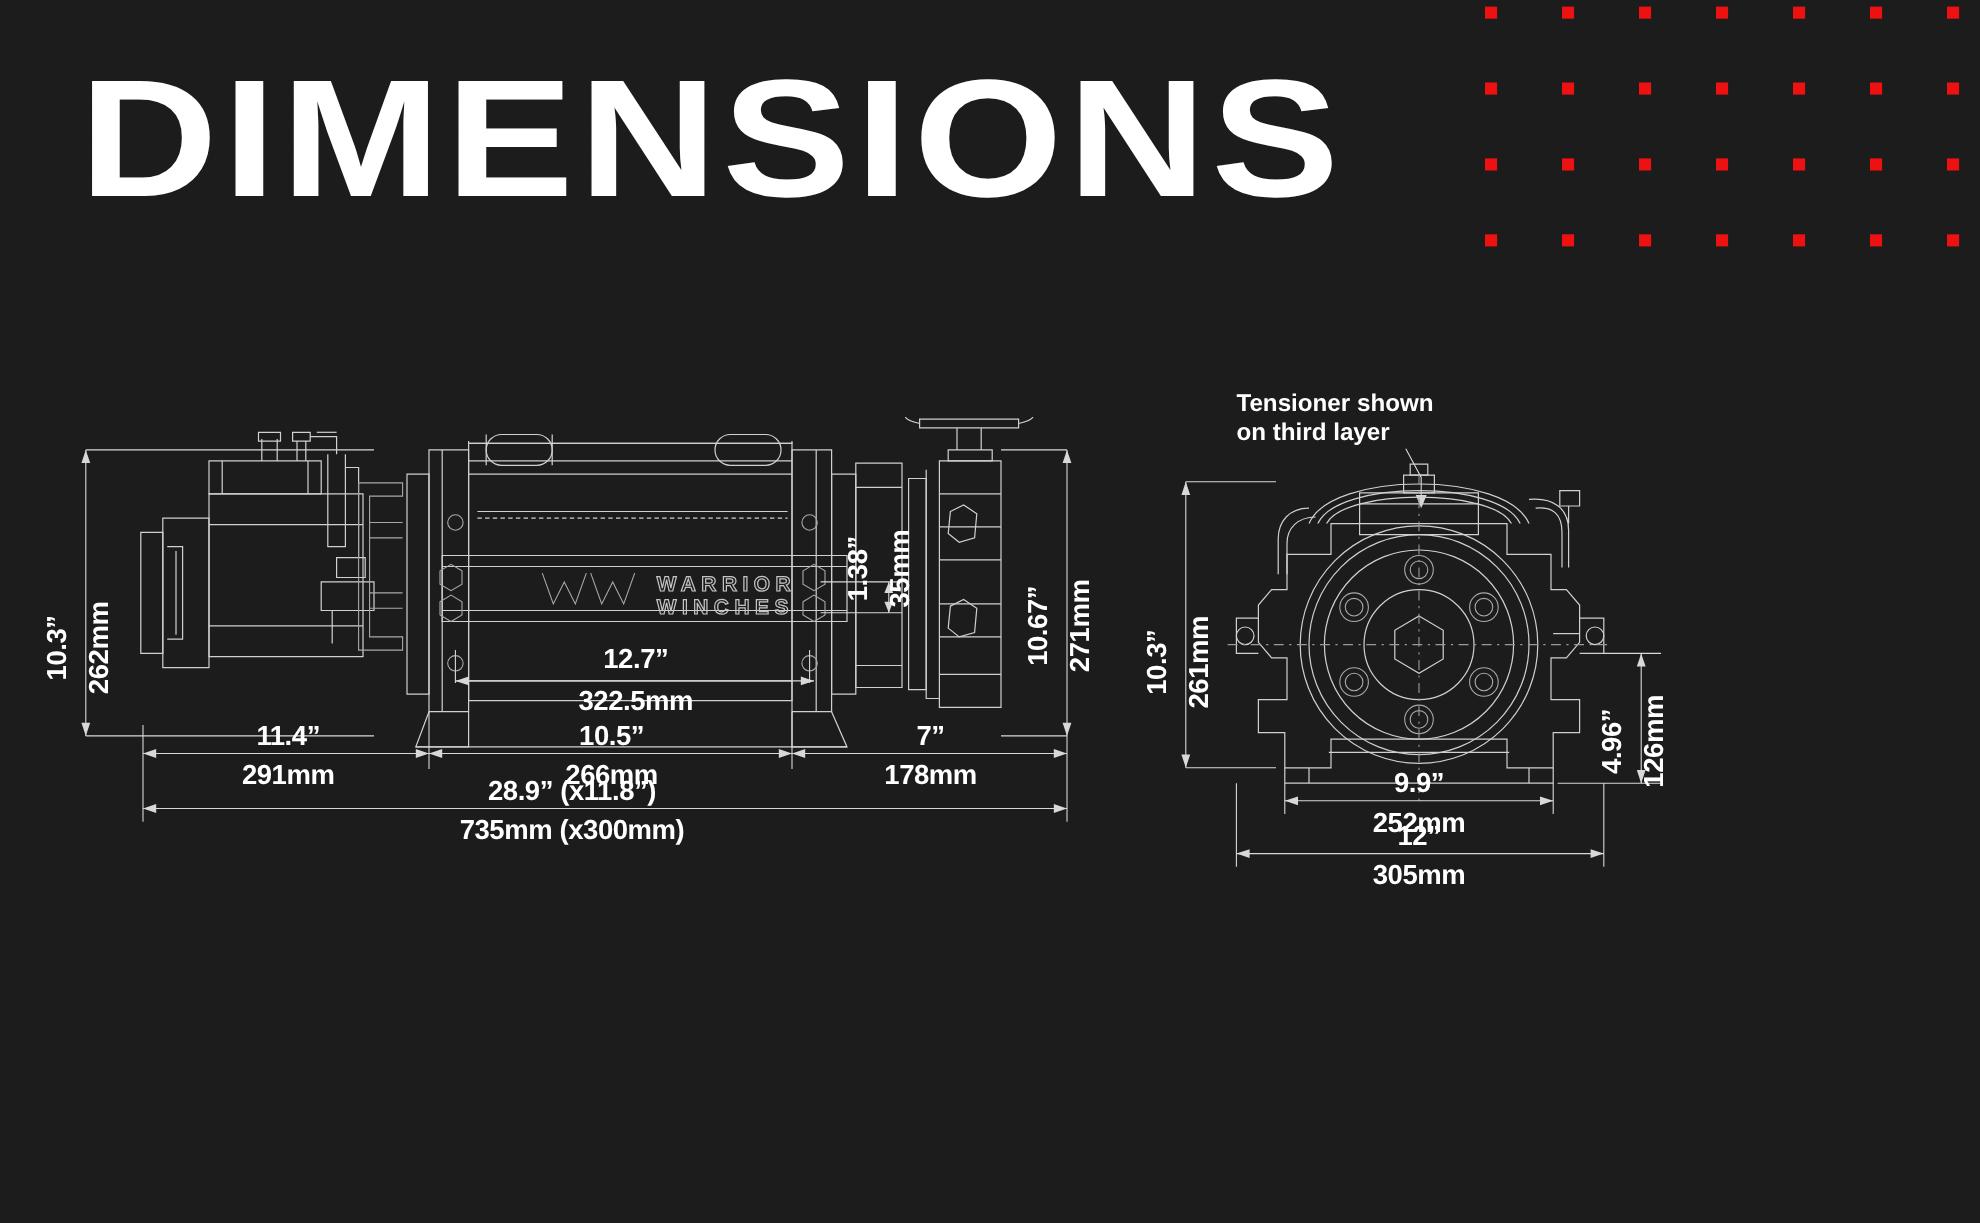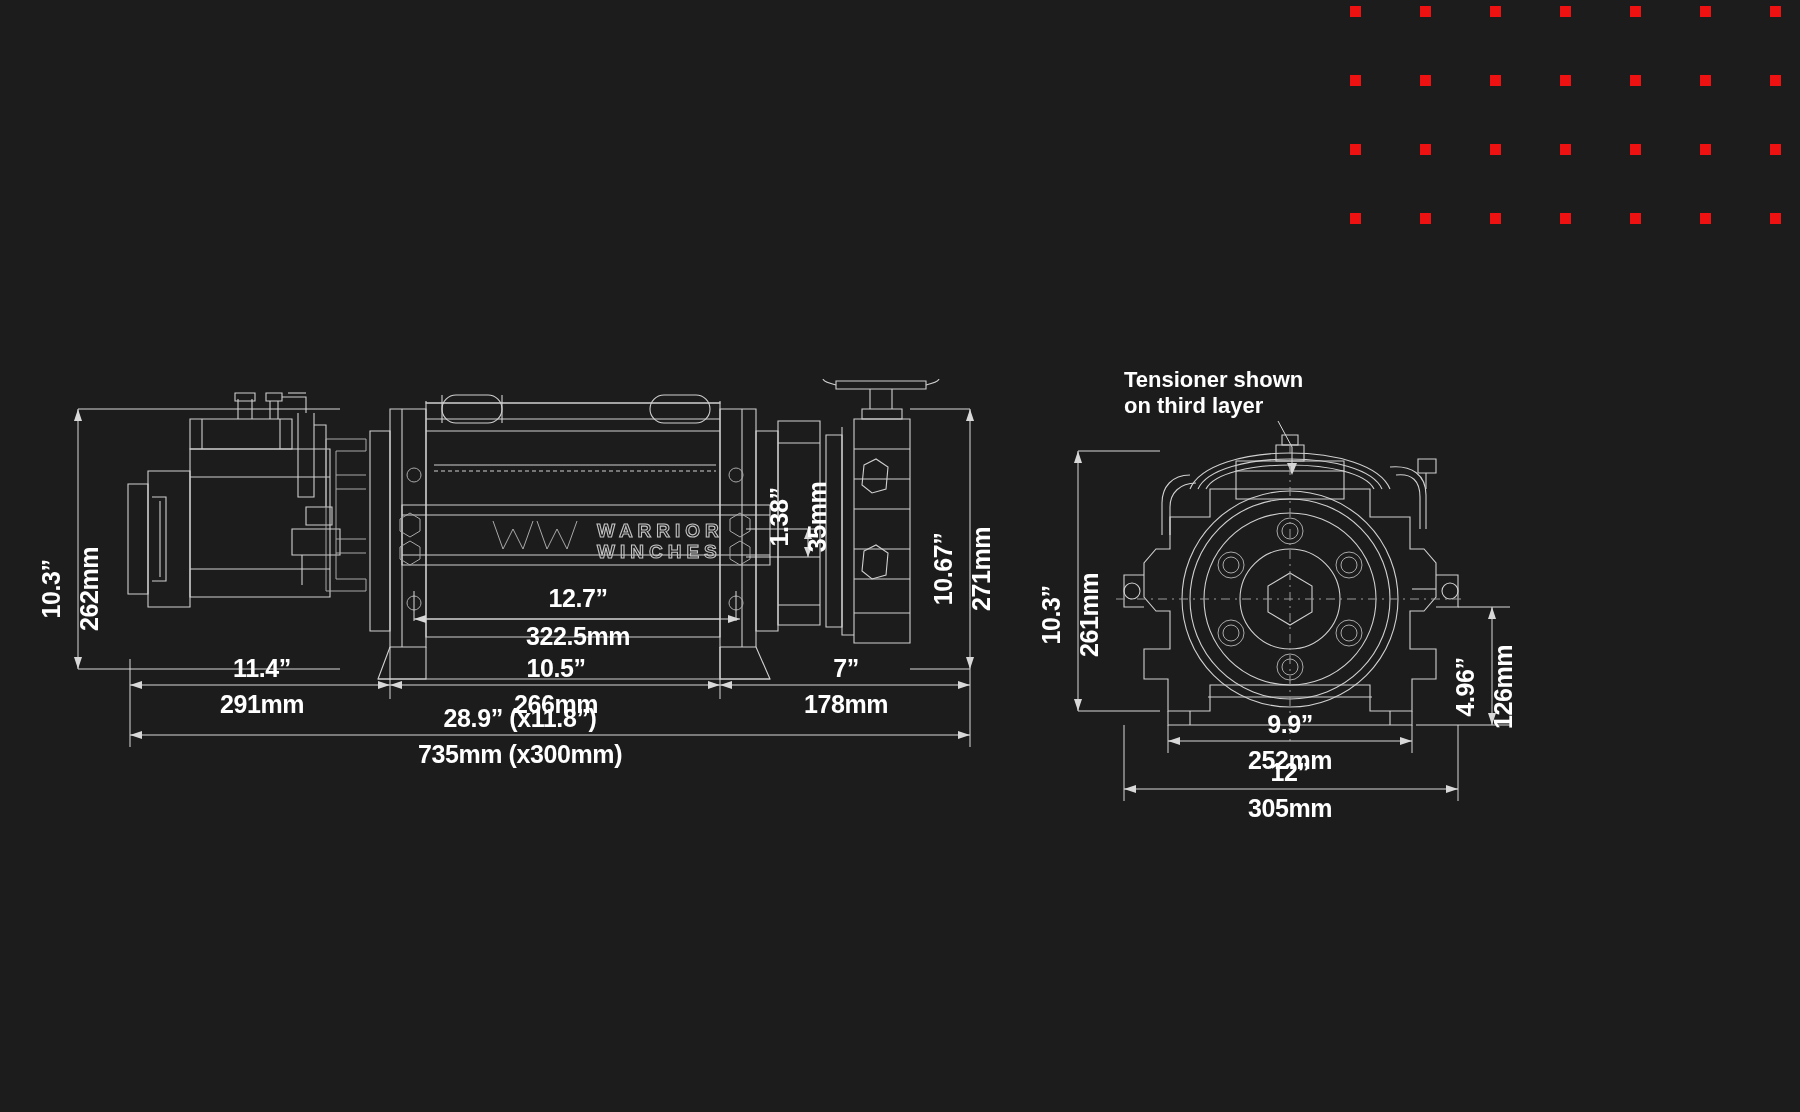--- a/index.html
+++ b/index.html
@@ -33,21 +33,21 @@
     position:absolute;
     left:72px;top:56px;
     height:140px;
     line-height:0;
   }
   #title svg{display:block;}
 
   
   .drawing{position:absolute;}
   #left-drawing{left:30px;top:379px;}
-  #right-drawing{left:1040px;top:349px;}
+  #right-drawing{left:1040px;top:336px;}
 
   
   .dimtxt{
     fill:#ffffff;
     font-family:"Liberation Sans","DejaVu Sans",sans-serif;
     font-weight:bold;
     font-size:25px;
     letter-spacing:-0.4px;
   }
   .note{
@@ -91,20 +91,25 @@
       <div class="dot" style="left: 70px; top: 144px; width: 11px; height: 11px; background: rgb(238, 17, 17);"></div>
       <div class="dot" style="left: 490px; top: 213px; width: 11px; height: 11px; background: rgb(238, 17, 17);"></div>
       <div class="dot" style="left: 420px; top: 213px; width: 11px; height: 11px; background: rgb(238, 17, 17);"></div>
       <div class="dot" style="left: 350px; top: 213px; width: 11px; height: 11px; background: rgb(238, 17, 17);"></div>
       <div class="dot" style="left: 280px; top: 213px; width: 11px; height: 11px; background: rgb(238, 17, 17);"></div>
       <div class="dot" style="left: 210px; top: 213px; width: 11px; height: 11px; background: rgb(238, 17, 17);"></div>
       <div class="dot" style="left: 140px; top: 213px; width: 11px; height: 11px; background: rgb(238, 17, 17);"></div>
       <div class="dot" style="left: 70px; top: 213px; width: 11px; height: 11px; background: rgb(238, 17, 17);"></div>
     </div>
 
+  <div id="title">
+    <svg width="1160" height="140" viewBox="0 0 1160 140" aria-label="DIMENSIONS">
+      <text id="title-text" class="title-svg-text" x="0" y="122" fill="#ffffff" font-family="'Liberation Sans','DejaVu Sans',sans-serif" font-weight="bold" font-size="152" letter-spacing="4" transform="scale(1.146898111017127,1)">DIMENSIONS</text>
+    </svg>
+  </div>
 
   <div id="left-drawing" class="drawing">
     <svg width="1010" height="430" viewBox="0 0 1010 430">
 
       <g class="ln-dim">
 
         <path d="M48 30 L310 30"></path>
 
         <path d="M48 30 L48 290"></path>
 

